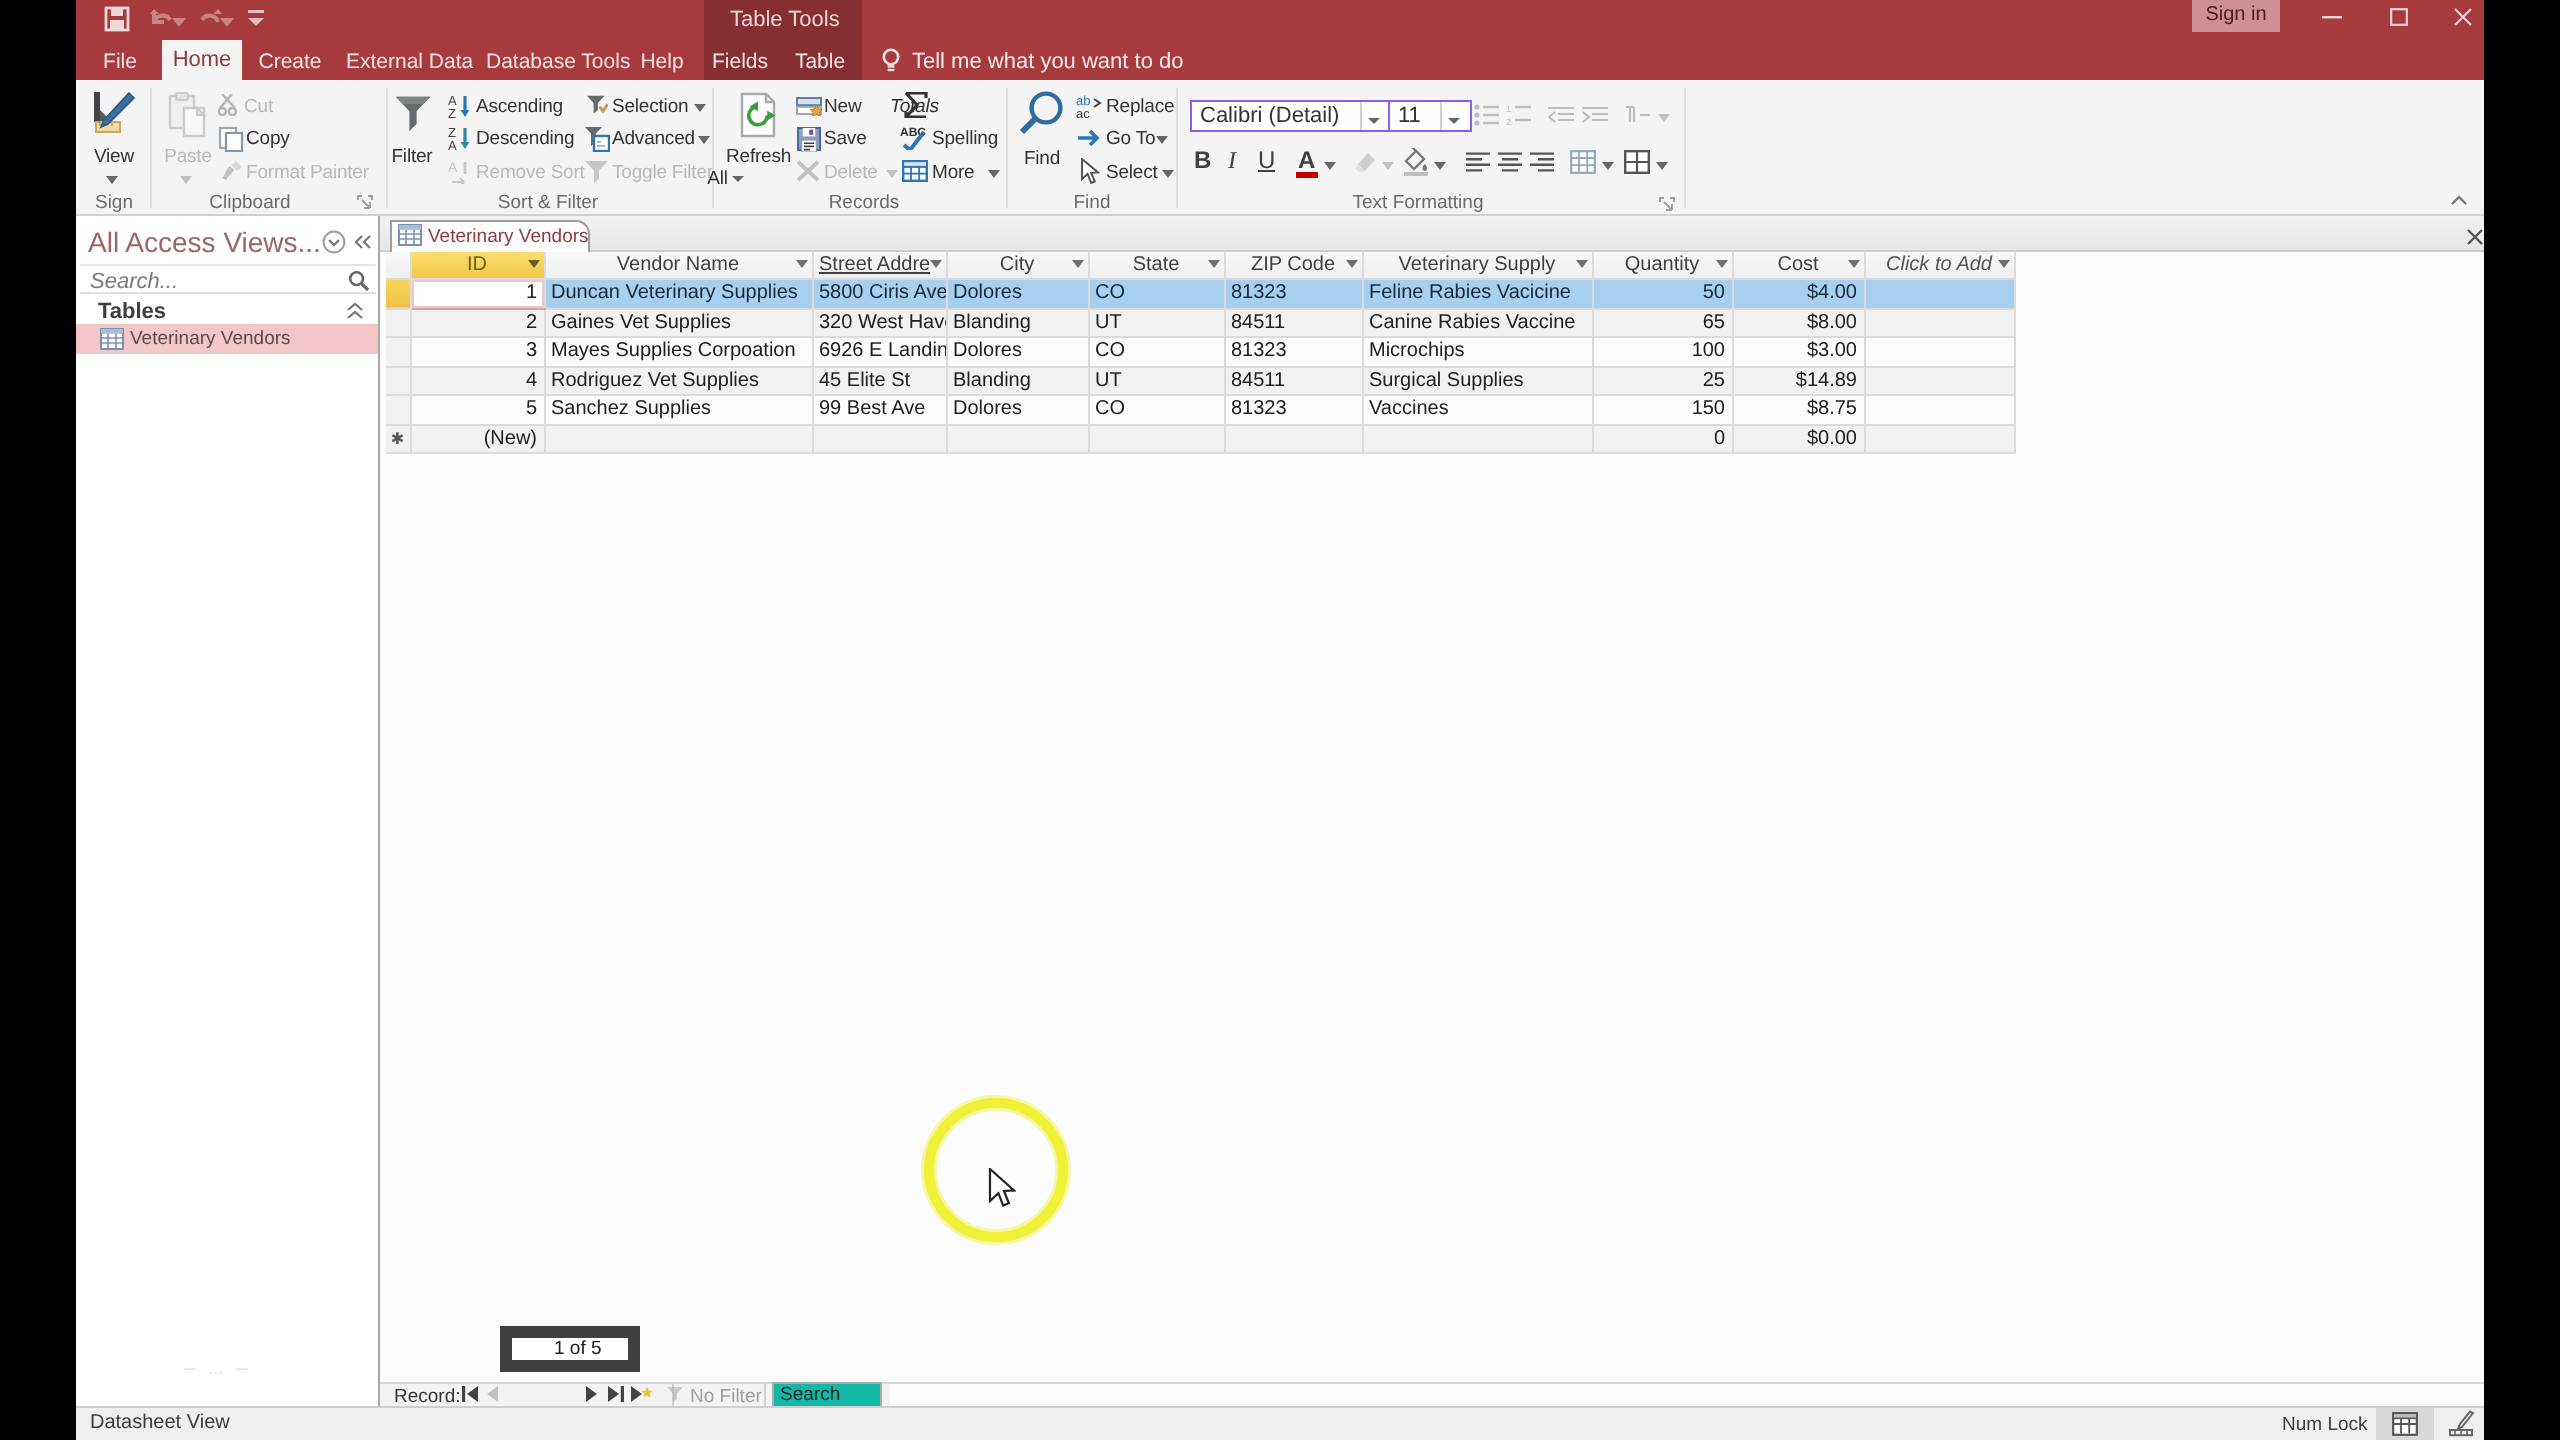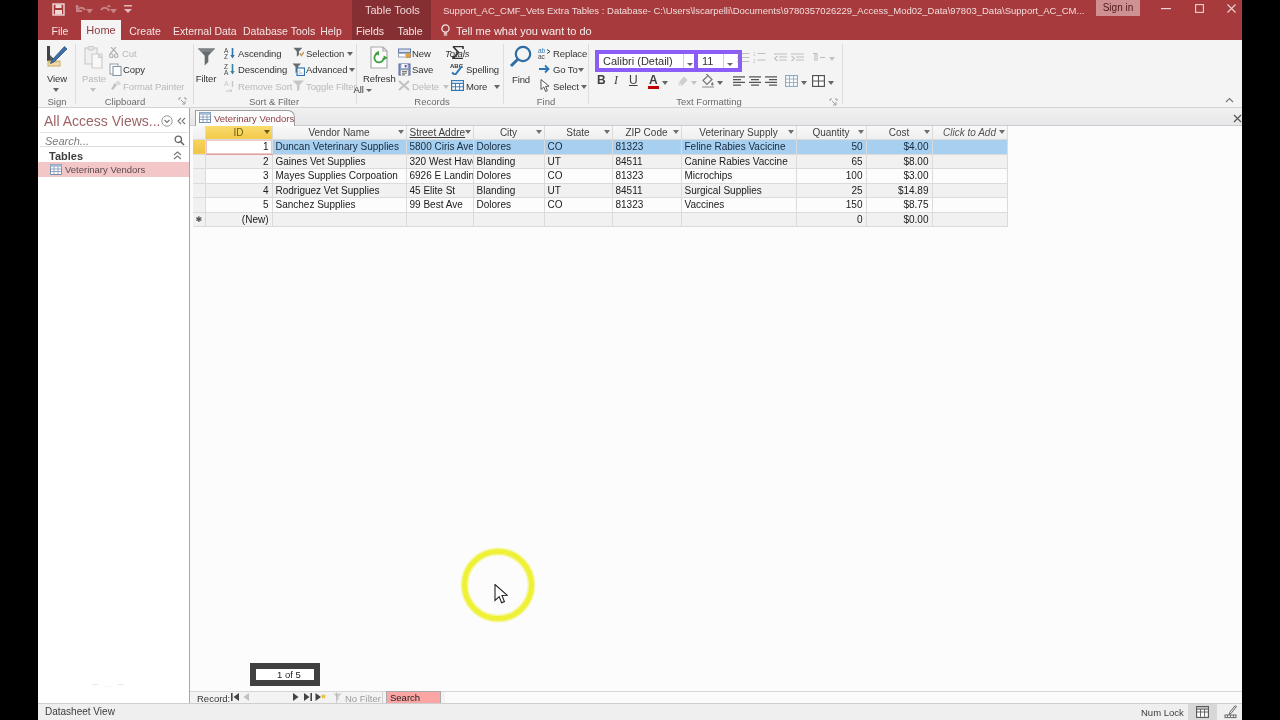--- a/index.html
+++ b/index.html
@@ -17,21 +17,21 @@
            color:#8F3A3C;font-size:11px;text-align:center;line-height:21px;}
   
   #ribbon{position:absolute;left:38px;top:40px;width:1204px;height:67px;background:#F4F4F5;border-bottom:1px solid #D2D2D3;}
   .sep{position:absolute;top:44px;width:1px;height:60px;background:#DDDDDE;}
   .glabel{position:absolute;top:97px;height:10px;line-height:10px;font-size:9.5px;color:#6B6B6B;text-align:center;white-space:nowrap;}
   .rtxt{position:absolute;font-size:9.5px;color:#333;height:11px;line-height:11px;white-space:nowrap;letter-spacing:-0.1px;}
   .gray{color:#B9B9BA;}
   .dd{display:inline-block;width:0;height:0;border-left:3px solid transparent;border-right:3px solid transparent;border-top:3px solid #666;vertical-align:middle;margin-left:2px;}
   .tri{position:absolute;width:0;height:0;border-left:3px solid transparent;border-right:3px solid transparent;border-top:4px solid #666;}
   .tri.g{border-top-color:#C2C2C3;}
-  .combo{position:absolute;background:#fff;border:4px solid #8b5cf6;font-size:11px;color:#333;}
+  .combo{position:absolute;background:#fff;border:1px solid #8b5cf6;font-size:11px;color:#333;}
   
   #navpane{position:absolute;left:38px;top:108px;width:151px;height:595px;background:#fff;border-right:1px solid #A8A8A9;}
   
   #tabstrip{position:absolute;left:190px;top:108px;width:1052px;height:17px;background:linear-gradient(#F1F1F2,#E7E7E9);border-bottom:1px solid #CDCDCE;}
   #content{position:absolute;left:190px;top:126px;width:1052px;height:565px;background:#FCFCFD;}
   
   table.ds{border-collapse:collapse;table-layout:fixed;width:814px;font-size:10px;color:#202020;}
   table.ds td{padding:0 3px;border-right:1px solid #DBDBDC;border-bottom:1px solid #DBDBDC;overflow:hidden;white-space:nowrap;}
   td.hd{background:linear-gradient(#F8F8F9,#EFEFF0);border-bottom:1px solid #C4C5C6;text-align:center;color:#3F3F3F;position:relative;}
   td.sel{background:#F1F1F2;}
@@ -68,21 +68,20 @@
     </svg>
     <svg class="abs" style="left:110px;top:9px;opacity:.45;" width="7" height="5" viewBox="0 0 7 5">
         <path d="M0 0 L7 0 L3.5 4.5 Z" fill="#F3DCDC"></path>
       </svg>
     <svg class="abs" style="left:124px;top:5px;opacity:.8;" width="8" height="9" viewBox="0 0 8 9">
       <rect x="0" y="0" width="8" height="1.5" fill="#F3DCDC"></rect>
       <path d="M0 4 L8 4 L4 8 Z" fill="#F3DCDC"></path>
     </svg>
   </div>
   <div class="ttxt" style="left:365px;top:4px;width:52px;text-align:center;color:#EFD6D6;">Table Tools</div>
-  <div class="ttxt" style="left:443px;top:5px;width:642px;overflow:hidden;font-size:9.5px;">Support_AC_CMF_Vets Extra Tables : Database- C:\Users\lscarpelli\Documents\9780357026229_Access_Mod02_Data\97803_Data\Support_AC_CM...</div>
   <div id="signin" style="position:absolute;left:1096px;top:0;width:44px;height:16px;background:#CE9093;color:#4F181A;font-size:10px;text-align:center;line-height:16px;">Sign in</div>
   <div id="winbtns">
     <svg class="abs" style="left:1161px;top:8px;" width="10" height="2" viewBox="0 0 10 2">
         <rect width="10" height="1.2" fill="#EDD3D3"></rect>
       </svg>
     <svg class="abs" style="left:1195px;top:4px;" width="9" height="9" viewBox="0 0 9 9">
         <rect x="0.6" y="0.6" width="7.8" height="7.8" fill="none" stroke="#EDD3D3" stroke-width="1.1"></rect>
       </svg>
     <svg class="abs" style="left:1227px;top:4px;" width="9" height="9" viewBox="0 0 9 9">
         <path d="M0.5 0.5 L8.5 8.5 M8.5 0.5 L0.5 8.5" stroke="#EDD3D3" stroke-width="1.1"></path>
@@ -509,21 +508,21 @@
   <svg class="abs" style="left:315px;top:693px;" width="12" height="8" viewBox="0 0 12 8">
     <path d="M0.5 0 L0.5 8 L6 4 Z" fill="#444"></path>
     <path d="M8.5 0.5 l0.9 1.8 l2 .2 l-1.5 1.3 l.4 2 l-1.8-1 l-1.8 1 l.4-2 L5.6 2.5 l2-.2 Z" fill="#E8C33D"></path>
   </svg>
   <div class="abs" style="left:336px;top:692px;width:1px;height:11px;background:#D0D0D1;"></div>
   <svg class="abs" style="left:333px;top:693px;opacity:.45;" width="9" height="8" viewBox="0 0 9 8">
     <path d="M0.5 0.5 L8.5 0.5 L5.5 3.8 L5.5 6.5 L3.5 8 L3.5 3.8 Z" fill="#999"></path>
   </svg>
   <div class="abs" style="left:345px;top:694px;font-size:9.5px;color:#9C9C9D;height:10px;line-height:10px;">No Filter</div>
   <div class="abs" style="left:382px;top:692px;width:1px;height:11px;background:#D0D0D1;"></div>
-  <div class="abs" style="left:386px;top:691px;width:50px;height:11px;background:#fca5a5;border:1px solid #ABABAC;font-size:9.5px;line-height:11px;padding-left:3px;color:#222;">Search</div>
+  <div class="abs" style="left:386px;top:691px;width:50px;height:11px;background:#14b8a6;border:1px solid #ABABAC;font-size:9.5px;line-height:11px;padding-left:3px;color:#222;">Search</div>
   <div id="statusbar"></div>
   <div class="abs" style="left:45px;top:706px;font-size:10px;color:#3C3C3C;height:12px;line-height:12px;">Datasheet View</div>
   <div class="abs" style="left:1141px;top:707px;font-size:9.5px;color:#3C3C3C;height:12px;line-height:12px;">Num Lock</div>
   <div class="abs" style="left:1188px;top:704px;width:29px;height:16px;background:#D8D8D9;"></div>
   <svg class="abs" style="left:1196px;top:706px;" width="13" height="12" viewBox="0 0 13 12">
     <rect x="0.6" y="0.6" width="11.8" height="10.8" fill="#FFF" stroke="#555" stroke-width="1.1"></rect>
     <rect x="0.6" y="0.6" width="11.8" height="2.6" fill="#BBB" stroke="#555" stroke-width="0.8"></rect>
     <path d="M0.6 6 h11.8 M4.5 3.2 v7.6 M8.6 3.2 v7.6" stroke="#555" stroke-width="0.9"></path>
   </svg>
   <svg class="abs" style="left:1224px;top:705px;" width="14" height="14" viewBox="0 0 14 14">

